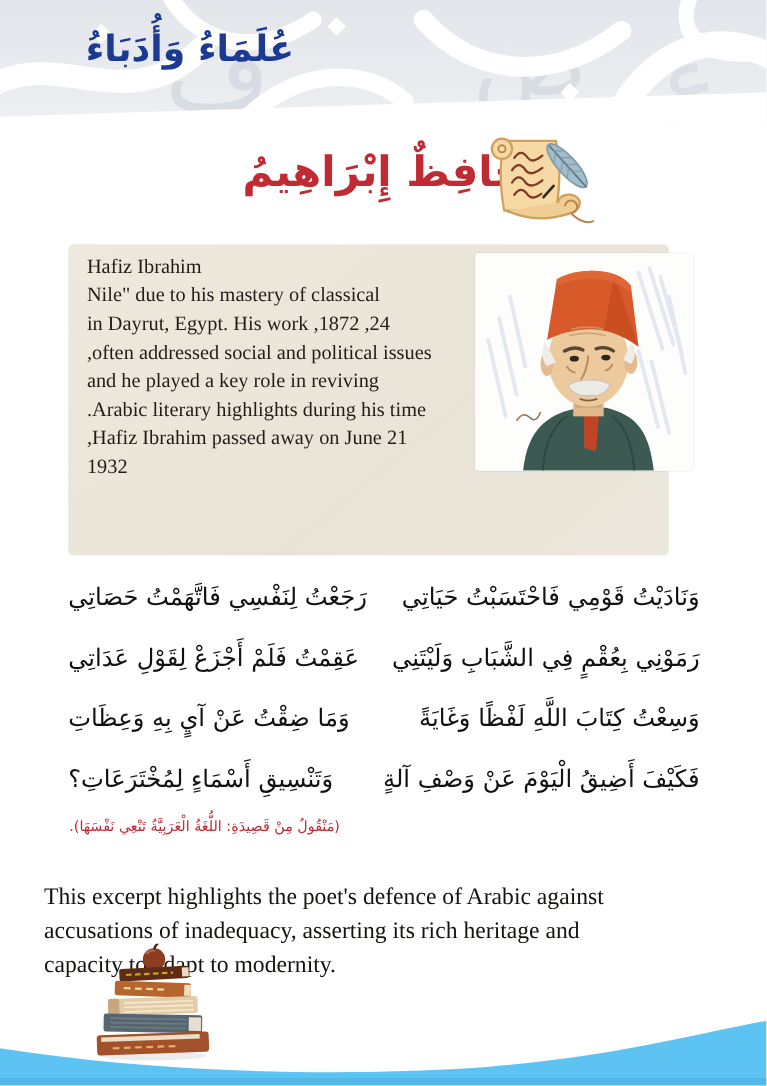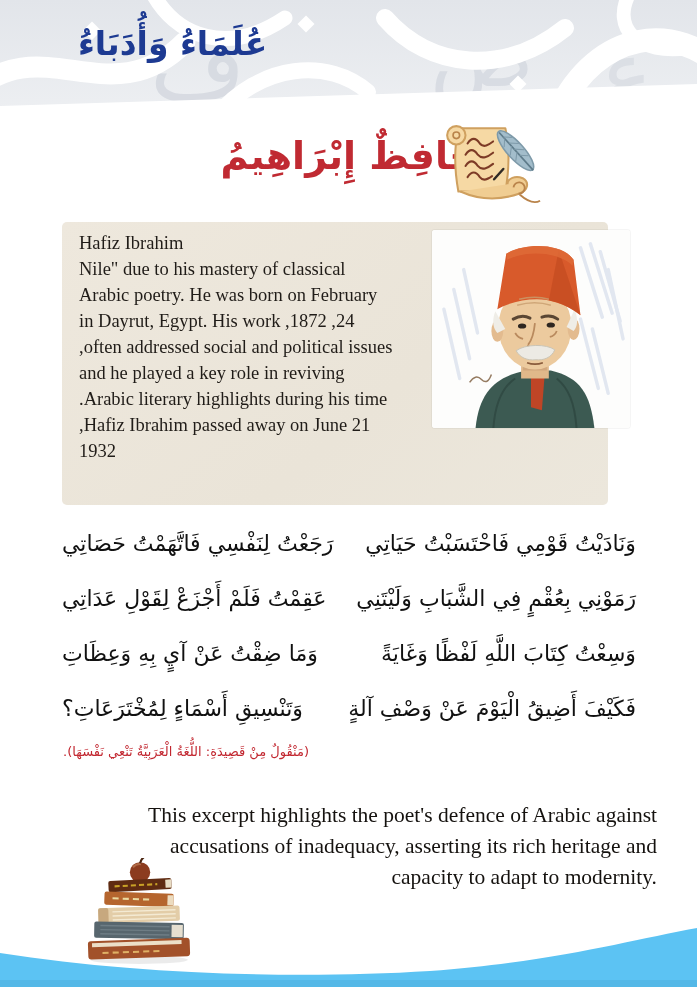--- a/index.html
+++ b/index.html
@@ -32,21 +32,21 @@
 
   
   .poem{position:absolute;left:62px;top:516px;width:574px;}
   .verse{display:flex;direction:rtl;justify-content:space-between;align-items:center;
         height:55px;font-family:"DejaVu Sans",sans-serif;font-size:22px;color:#111;
         white-space:nowrap;}
   .attribution{position:absolute;left:63px;top:744px;direction:rtl;
         font-family:"DejaVu Sans",sans-serif;font-size:13px;color:#c22730;white-space:nowrap;}
 
   
-  .excerpt{position:absolute;left:40px;top:800px;width:617px;text-align:right;
+  .excerpt{position:absolute;left:40px;top:800px;width:617px;text-align:left;
         font-size:21.5px;line-height:31px;color:#15120f;}
 
   
   .books{position:absolute;left:82px;top:858px;width:114px;height:108px;z-index:3;}
   .wave{position:absolute;left:0;bottom:0;width:697px;height:92px;z-index:1;}
 </style>
 </head>
 <body>
 
 <div class="page">
@@ -111,21 +111,20 @@
         </g>
         <path d="M66,48 L57,58" stroke="#2f2a26" stroke-width="2.4" stroke-linecap="round"></path>
       </svg>
     </div>
   </div>
 
   <div class="info-box">
     <div class="bio-text">
       <div>Hafiz Ibrahim</div>
       <div>Nile" due to his mastery of classical</div>
-      <div>Arabic poetry. He was born on February</div>
       <div>in Dayrut, Egypt. His work ,1872 ,24</div>
       <div>,often addressed social and political issues</div>
       <div>and he played a key role in reviving</div>
       <div>.Arabic literary highlights during his time</div>
       <div>,Hafiz Ibrahim passed away on June 21</div>
       <div>1932</div>
     </div>
     <div class="portrait">
       <svg width="198" height="198" viewBox="0 0 200 200">
         <rect width="200" height="200" fill="#fdfdfc"></rect>

